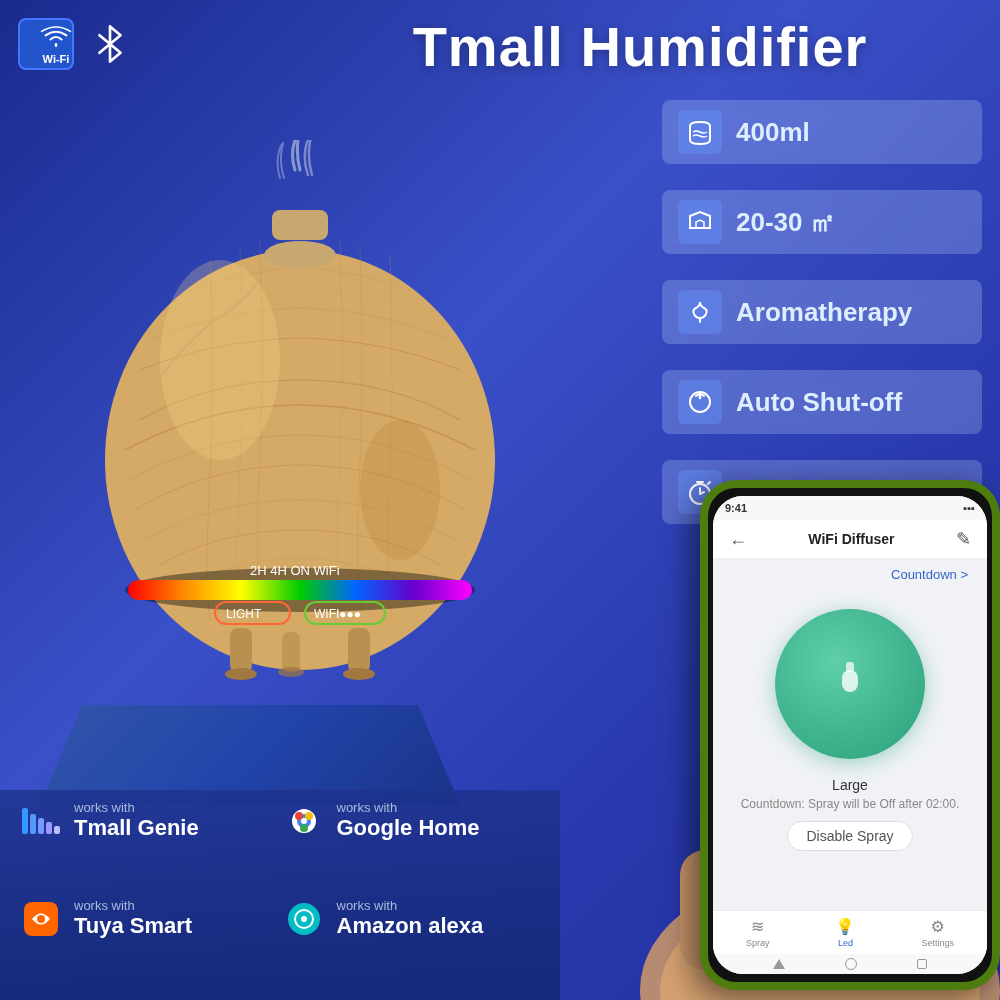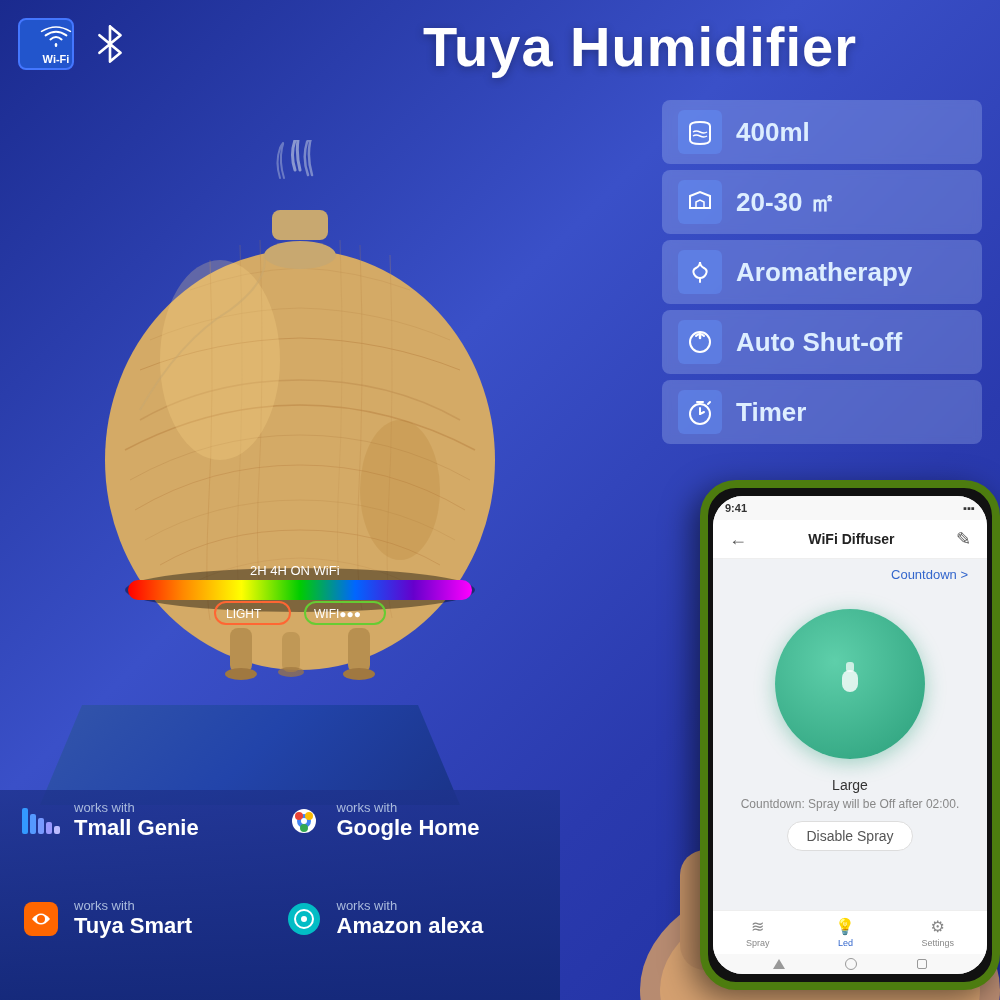--- a/index.html
+++ b/index.html
@@ -77,21 +77,21 @@
     }
 
     
     .features-panel {
       position: absolute;
       top: 100px;
       right: 18px;
       width: 320px;
       display: flex;
       flex-direction: column;
-      gap: 6px;
+      gap: 26px;
     }
 
     .feature-badge {
       display: flex;
       align-items: center;
       background: rgba(200, 220, 255, 0.25);
       border-radius: 8px;
       padding: 10px 16px;
       gap: 14px;
       backdrop-filter: blur(4px);
@@ -376,21 +376,21 @@
     </svg>
     <span style="font-size:11px;font-weight:bold;color:white;margin-top:2px;">Wi-Fi</span>
   </div>
   <div class="bluetooth-icon">
     <svg class="bluetooth-svg" viewBox="0 0 40 50" fill="none" xmlns="http://www.w3.org/2000/svg">
       <path d="M20 5 L20 45 M20 5 L32 15 L20 25 L32 35 L20 45 M20 25 L8 15 M20 25 L8 35" stroke="white" stroke-width="3" stroke-linecap="round" stroke-linejoin="round"></path>
     </svg>
   </div>
 </div>
 
-<div class="main-title">Tuya Humidifier</div>
+<div class="main-title">Tmall Humidifier</div>
 
 <div class="features-panel">
   <div class="feature-badge">
     <div class="feature-icon-box">
       <svg width="28" height="28" viewBox="0 0 28 28" fill="none">
         <path d="M4 8 Q4 4 14 4 Q24 4 24 8 L24 22 Q24 26 14 26 Q4 26 4 22 Z" stroke="white" stroke-width="2" fill="none"></path>
         <path d="M7 14 Q10 12 14 14 Q18 16 21 14" stroke="white" stroke-width="1.5" fill="none"></path>
         <path d="M7 18 Q10 16 14 18 Q18 20 21 18" stroke="white" stroke-width="1.5" fill="none"></path>
       </svg>
     </div>

